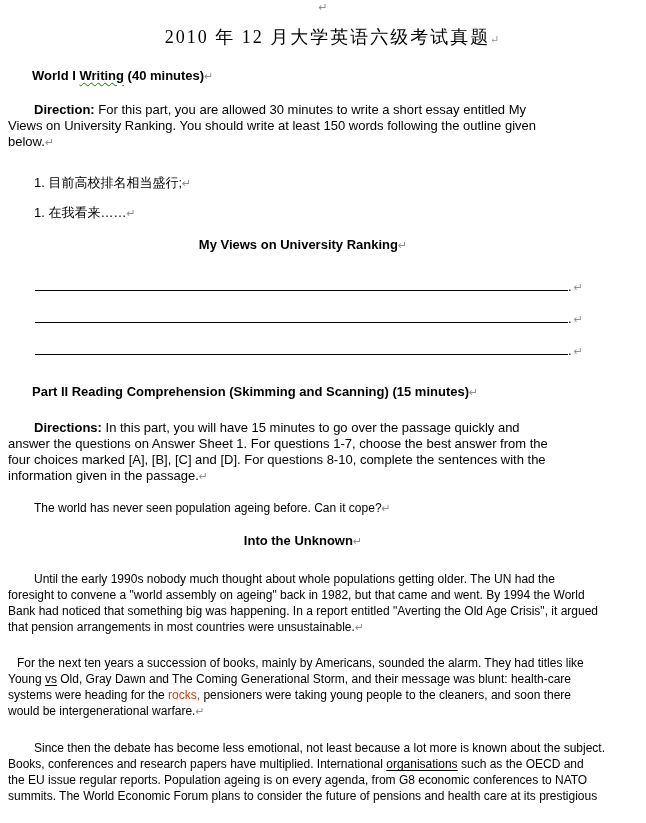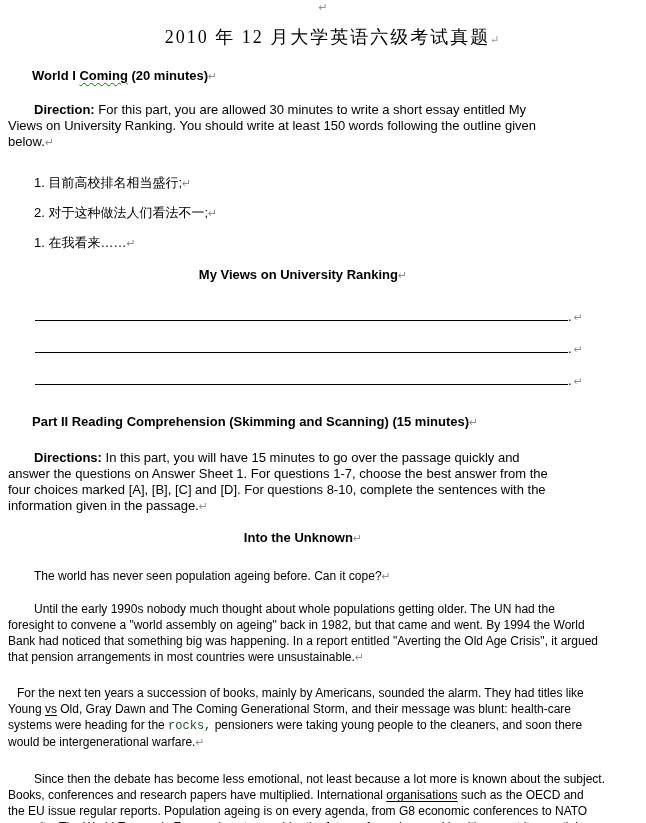--- a/index.html
+++ b/index.html
@@ -5,21 +5,21 @@
   html, body { margin:0; padding:0; background:#ffffff; }
   body {
     width:646px; height:823px; overflow:hidden;
     font-family:"Liberation Sans","DejaVu Sans",sans-serif;
     color:#000000;
   }
   #doc { padding:0 8px; }
   .para { line-height:16px; font-size:13px; white-space:nowrap; }
   .b { font-weight:bold; }
   .mark { color:#8f8f8f; font-size:11px; font-weight:normal; }
-  .muted { color:#14532d;font-family:Liberation Mono, monospace; }
+  .muted { color:#c2410c; }
   .sq-green { text-decoration-line:underline; text-decoration-style:wavy; text-decoration-color:#008000; text-decoration-thickness:1px; text-underline-offset:2px; }
   .sq-red { text-decoration-line:underline; text-decoration-style:wavy; text-decoration-color:#d23f31; text-decoration-thickness:1px; text-underline-offset:2px;text-decoration:underline; }
 
   .marks { text-align:center; line-height:13px; height:26px; margin-top:1px; }
   .marks .mark { display:block; }
 
   .title {
     text-align:center; padding-left:20px;
     font-family:"Liberation Serif","DejaVu Serif",serif;
     font-size:18px; line-height:21px; letter-spacing:2px;
@@ -52,29 +52,28 @@
   [data-name="passage-p1"]       { margin-bottom:17px; }
   [data-name="passage-p2"]       { margin-bottom:20px; }
   [data-name="passage-p3"]       { margin-bottom:21px; }
 </style>
 </head>
 <body>
 
 <div id="doc" data-name="document-page">
     <div class="para marks" data-name="top-format-marks"><span class="mark" data-name="return-mark-icon">↵</span><br><span class="mark" data-name="line-break-mark-icon">↓</span></div>
     <div class="para title" data-name="doc-title"><span data-name="text-run">2010 年 12 月大学英语六级考试真题</span><span class="mark" data-name="return-mark-icon">↵</span></div>
-    <div class="para heading" data-name="part1-heading"><span class="b" data-name="text-run">World I </span><span class="b sq-green" data-name="text-run">Coming</span><span class="b" data-name="text-run"> (20 minutes)</span><span class="mark" data-name="return-mark-icon">↵</span></div>
+    <div class="para heading" data-name="part1-heading"><span class="b" data-name="text-run">World I </span><span class="b sq-green" data-name="text-run">Writing</span><span class="b" data-name="text-run"> (40 minutes)</span><span class="mark" data-name="return-mark-icon">↵</span></div>
     <div class="para ind" data-name="part1-direction"><span class="b" data-name="text-run">Direction:</span><span data-name="text-run"> For this part, you are allowed 30 minutes to write a short essay entitled My</span><br><span data-name="text-run">Views on University Ranking. You should write at least 150 words following the outline given</span><br><span data-name="text-run">below.</span><span class="mark" data-name="return-mark-icon">↵</span></div>
     <div class="para ind cn" data-name="outline-item-1"><span data-name="text-run">1. 目前高校排名相当盛行;</span><span class="mark" data-name="return-mark-icon">↵</span></div>
-    <div class="para ind cn" data-name="outline-item-2"><span data-name="text-run">2. 对于这种做法人们看法不一;</span><span class="mark" data-name="return-mark-icon">↵</span></div>
     <div class="para ind cn" data-name="outline-item-3"><span data-name="text-run">1. 在我看来……</span><span class="mark" data-name="return-mark-icon">↵</span></div>
     <div class="para center-heading" data-name="essay-title"><span class="b" data-name="text-run">My Views on University Ranking</span><span class="mark" data-name="return-mark-icon">↵</span></div>
     <div class="para rule-line" data-name="answer-line-1"><span class="rule" data-name="answer-blank-underline"></span><span data-name="line-end-period">.</span><span class="mark" data-name="return-mark-icon">↵</span></div>
     <div class="para rule-line" data-name="answer-line-2"><span class="rule" data-name="answer-blank-underline"></span><span data-name="line-end-period">.</span><span class="mark" data-name="return-mark-icon">↵</span></div>
     <div class="para rule-line" data-name="answer-line-3"><span class="rule" data-name="answer-blank-underline"></span><span data-name="line-end-period">.</span><span class="mark" data-name="return-mark-icon">↵</span></div>
     <div class="para heading" data-name="part2-heading"><span class="b" data-name="text-run">Part II Reading Comprehension (Skimming and Scanning) (15 minutes)</span><span class="mark" data-name="return-mark-icon">↵</span></div>
     <div class="para ind" data-name="part2-directions"><span class="b" data-name="text-run">Directions:</span><span data-name="text-run"> In this part, you will have 15 minutes to go over the passage quickly and</span><br><span data-name="text-run">answer the questions on Answer Sheet 1. For questions 1-7, choose the best answer from the</span><br><span data-name="text-run">four choices marked [A], [B], [C] and [D]. For questions 8-10, complete the sentences with the</span><br><span data-name="text-run">information given in the passage.</span><span class="mark" data-name="return-mark-icon">↵</span></div>
+    <div class="para ind passage" data-name="passage-p1"><span data-name="text-run">The world has never seen population ageing before. Can it cope?</span><span class="mark" data-name="return-mark-icon">↵</span></div>
     <div class="para center-heading" data-name="passage-title"><span class="b" data-name="text-run">Into the Unknown</span><span class="mark" data-name="return-mark-icon">↵</span></div>
-    <div class="para ind passage" data-name="passage-p1"><span data-name="text-run">The world has never seen population ageing before. Can it cope?</span><span class="mark" data-name="return-mark-icon">↵</span></div>
     <div class="para ind passage" data-name="passage-p2"><span data-name="text-run">Until the early 1990s nobody much thought about whole populations getting older. The UN had the</span><br><span data-name="text-run">foresight to convene a "world assembly on ageing" back in 1982, but that came and went. By 1994 the World</span><br><span data-name="text-run">Bank had noticed that something big was happening. In a report entitled "Averting the Old Age Crisis", it argued</span><br><span data-name="text-run">that pension arrangements in most countries were unsustainable.</span><span class="mark" data-name="return-mark-icon">↵</span></div>
     <div class="para ind-sm passage" data-name="passage-p3"><span data-name="text-run">For the next ten years a succession of books, mainly by Americans, sounded the alarm. They had titles like</span><br><span data-name="text-run">Young </span><span class="sq-red" data-name="text-run">vs</span><span data-name="text-run"> Old, Gray Dawn and The Coming Generational Storm, and their message was blunt: health-care</span><br><span data-name="text-run">systems were heading for the </span><span class="muted" data-name="text-run">rocks,</span><span data-name="text-run"> pensioners were taking young people to the cleaners, and soon there</span><br><span data-name="text-run">would be intergenerational warfare.</span><span class="mark" data-name="return-mark-icon">↵</span></div>
     <div class="para ind passage" data-name="passage-p4"><span data-name="text-run">Since then the debate has become less emotional, not least because a lot more is known about the subject.</span><br><span data-name="text-run">Books, conferences and research papers have multiplied. International </span><span class="sq-red" data-name="text-run">organisations</span><span data-name="text-run"> such as the OECD and</span><br><span data-name="text-run">the EU issue regular reports. Population ageing is on every agenda, from G8 economic conferences to NATO</span><br><span data-name="text-run">summits. The World Economic Forum plans to consider the future of pensions and health care at its prestigious</span></div>
   </div>
 
 </body></html>

